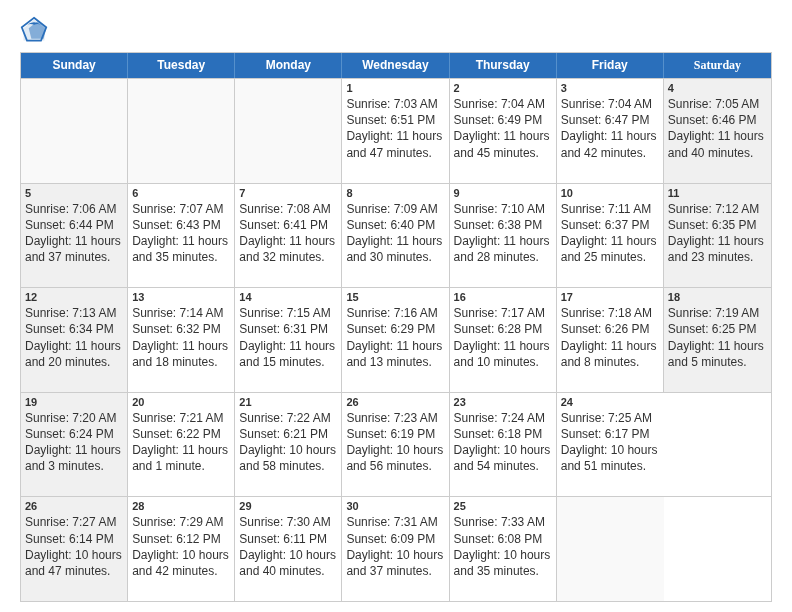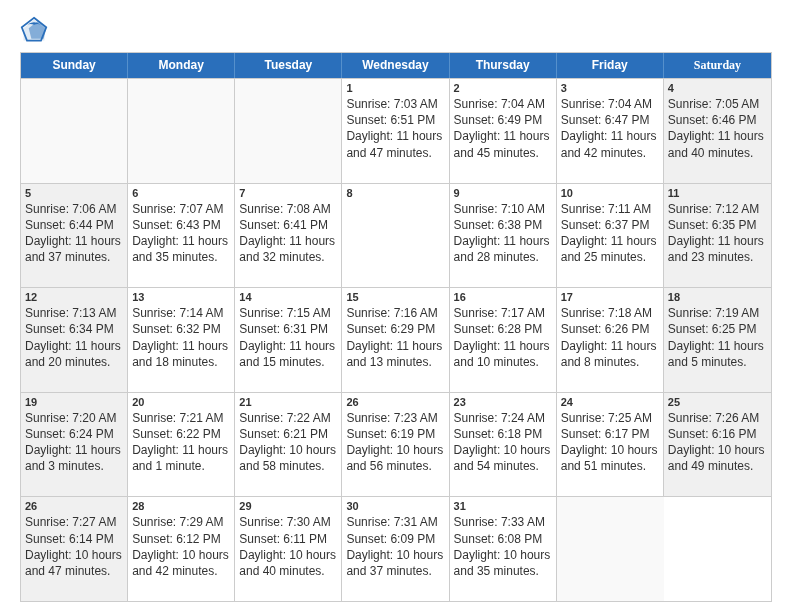--- a/index.html
+++ b/index.html
@@ -122,22 +122,22 @@
     </div>
     <div class="title-block">
       <div class="calendar-title"></div>
       <div class="calendar-subtitle"></div>
     </div>
   </div>
 
   <div class="calendar">
     <div class="cal-header-row">
     <div class="cal-header-cell">Sunday</div>
+        <div class="cal-header-cell">Tuesday</div>
         <div class="cal-header-cell">Monday</div>
-        <div class="cal-header-cell">Tuesday</div>
         <div class="cal-header-cell">Wednesday</div>
         <div class="cal-header-cell">Thursday</div>
         <div class="cal-header-cell">Friday</div>
         <div class="cal-header-cell">Saturday</div>
       </div>
     <div class="cal-body">
     <div class="cal-week">
           <div class="cal-cell empty"></div>
           <div class="cal-cell empty"></div>
           <div class="cal-cell empty"></div>
@@ -166,20 +166,21 @@
           <div class="cal-cell">
             <span class="day-num">6</span>
             <div class="day-info">Sunrise: 7:07 AM<br>Sunset: 6:43 PM<br>Daylight: 11 hours and 35 minutes.</div>
           </div>
           <div class="cal-cell">
             <span class="day-num">7</span>
             <div class="day-info">Sunrise: 7:08 AM<br>Sunset: 6:41 PM<br>Daylight: 11 hours and 32 minutes.</div>
           </div>
           <div class="cal-cell">
             <span class="day-num">8</span>
+            <div class="day-info">Sunrise: 7:09 AM<br>Sunset: 6:40 PM<br>Daylight: 11 hours and 30 minutes.</div>
           </div>
           <div class="cal-cell">
             <span class="day-num">9</span>
             <div class="day-info">Sunrise: 7:10 AM<br>Sunset: 6:38 PM<br>Daylight: 11 hours and 28 minutes.</div>
           </div>
           <div class="cal-cell">
             <span class="day-num">10</span>
             <div class="day-info">Sunrise: 7:11 AM<br>Sunset: 6:37 PM<br>Daylight: 11 hours and 25 minutes.</div>
           </div>
           <div class="cal-cell shaded">
@@ -235,43 +236,39 @@
             <div class="day-info">Sunrise: 7:23 AM<br>Sunset: 6:19 PM<br>Daylight: 10 hours and 56 minutes.</div>
           </div>
           <div class="cal-cell">
             <span class="day-num">23</span>
             <div class="day-info">Sunrise: 7:24 AM<br>Sunset: 6:18 PM<br>Daylight: 10 hours and 54 minutes.</div>
           </div>
           <div class="cal-cell">
             <span class="day-num">24</span>
             <div class="day-info">Sunrise: 7:25 AM<br>Sunset: 6:17 PM<br>Daylight: 10 hours and 51 minutes.</div>
           </div>
-          <div class="cal-cell shaded">
-            <span class="day-num">25</span>
-            <div class="day-info">Sunrise: 7:26 AM<br>Sunset: 6:16 PM<br>Daylight: 10 hours and 49 minutes.</div>
-          </div>
         </div>
         <div class="cal-week">
           <div class="cal-cell shaded">
             <span class="day-num">26</span>
             <div class="day-info">Sunrise: 7:27 AM<br>Sunset: 6:14 PM<br>Daylight: 10 hours and 47 minutes.</div>
           </div>
           <div class="cal-cell">
             <span class="day-num">28</span>
             <div class="day-info">Sunrise: 7:29 AM<br>Sunset: 6:12 PM<br>Daylight: 10 hours and 42 minutes.</div>
           </div>
           <div class="cal-cell">
             <span class="day-num">29</span>
             <div class="day-info">Sunrise: 7:30 AM<br>Sunset: 6:11 PM<br>Daylight: 10 hours and 40 minutes.</div>
           </div>
           <div class="cal-cell">
             <span class="day-num">30</span>
             <div class="day-info">Sunrise: 7:31 AM<br>Sunset: 6:09 PM<br>Daylight: 10 hours and 37 minutes.</div>
           </div>
           <div class="cal-cell">
-            <span class="day-num">31</span>
+            <span class="day-num">25</span>
             <div class="day-info">Sunrise: 7:33 AM<br>Sunset: 6:08 PM<br>Daylight: 10 hours and 35 minutes.</div>
           </div>
           <div class="cal-cell empty"></div>
         </div>
       </div>
   </div>
 </div>
 
 </body></html>

